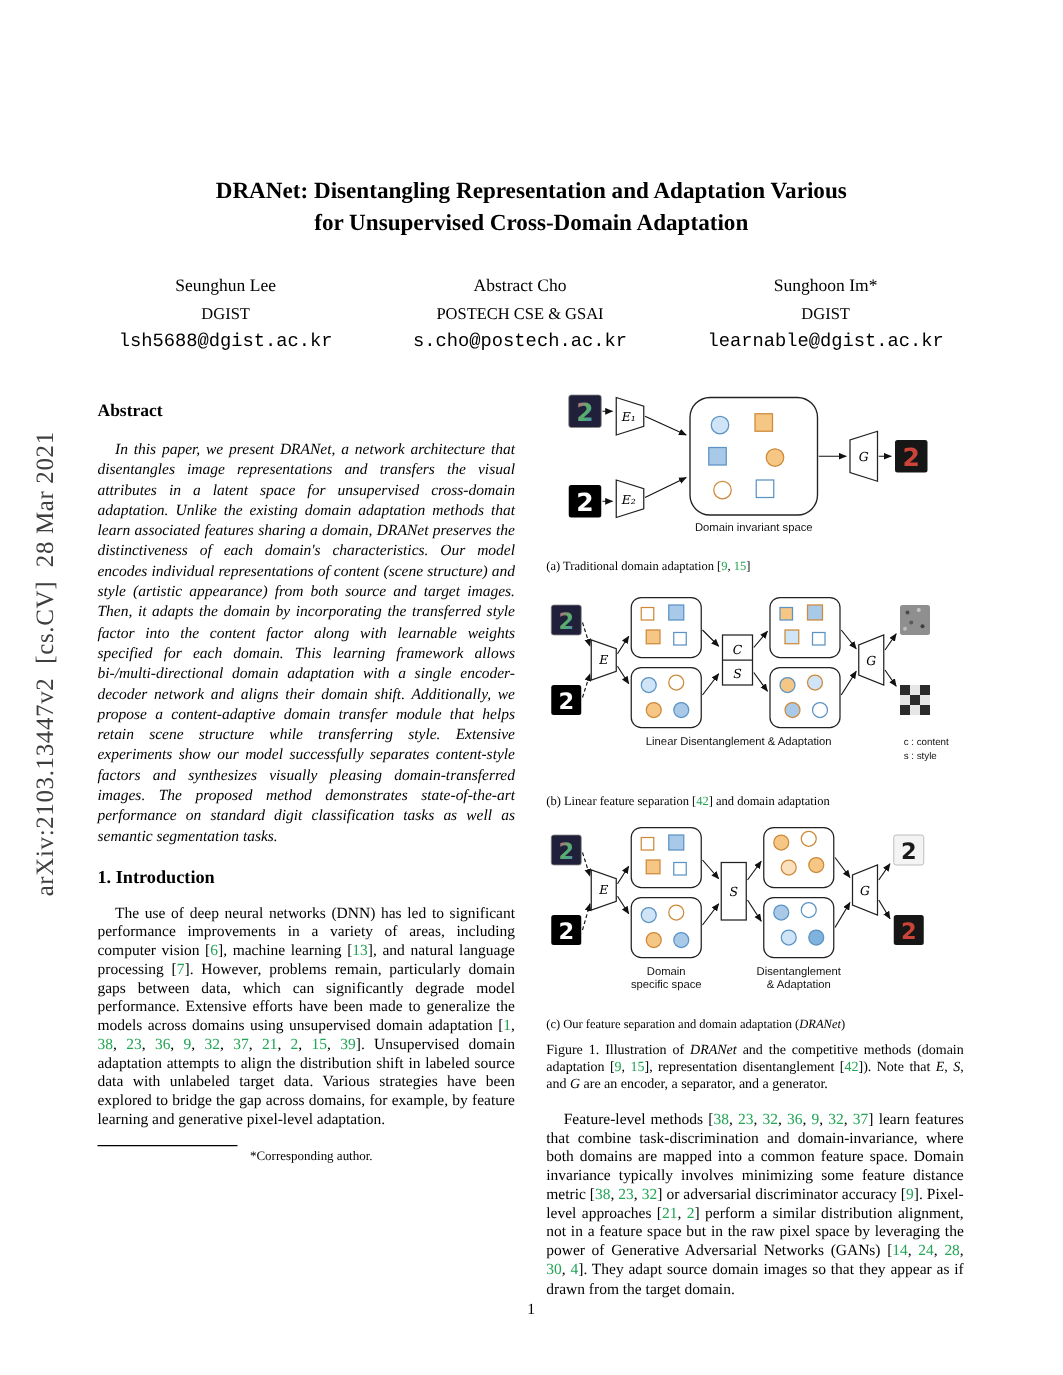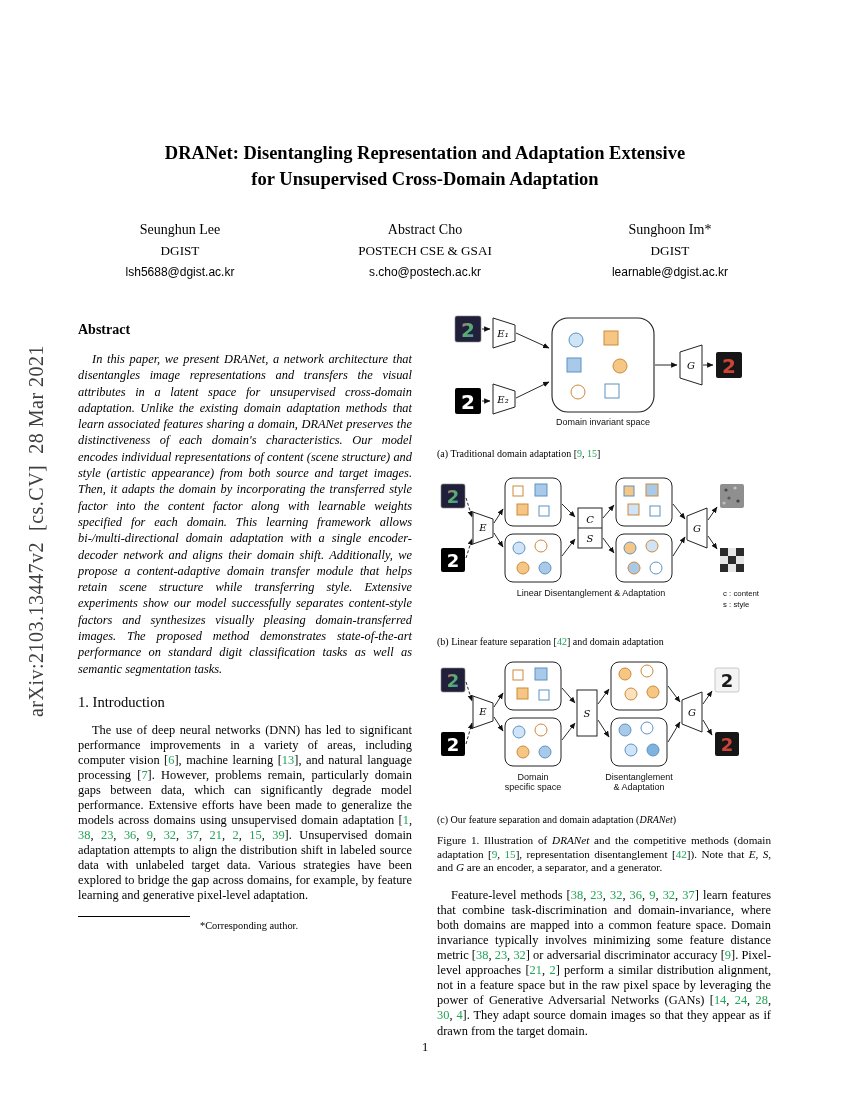--- a/index.html
+++ b/index.html
@@ -18,30 +18,30 @@
   .titleblock { position: absolute; top: 140px; left: 0; width: 850px; text-align: center; }
   .title { font-size: 18.5px; font-weight: bold; line-height: 26px; }
   .tline { display: block; }
   .authors {
     position: absolute; top: 222px; left: 95px; width: 660px;
     display: flex; justify-content: space-between;
   }
   .author { text-align: center; min-width: 170px; }
   .a-name { font-size: 14px; margin-bottom: 5px; }
   .a-affil { font-size: 13.2px; margin-bottom: 6px; }
-  .a-email { font-family: Liberation Sans, sans-serif; font-size: 12px; letter-spacing: 0; }
+  .a-email { font-family: Liberation Mono, monospace; font-size: 15px; letter-spacing: 0; }
   .col { position: absolute; text-align: justify; }
   .col-left  { left: 78px;  top: 322px; width: 334px; }
   .col-right { left: 437px; top: 310px; width: 334px; }
   .abs-heading { font-size: 14px; font-weight: bold; text-align: left; margin-bottom: 13px; }
   .abstract {
     font-style: italic; font-size: 12.4px; line-height: 16.3px;
     text-indent: 14px; text-align: justify;
   }
-  .sec-heading { font-size: 14.6px; font-weight: normal; text-align: left; margin-top: 17px; margin-bottom: 12px; }
+  .sec-heading { font-size: 14.6px; font-weight: bold; text-align: left; margin-top: 17px; margin-bottom: 12px; }
   .body-par { font-size: 12.4px; line-height: 15.05px; text-indent: 14px; text-align: justify; }
   .cite { color: #22a455; }
   .footnote-rule { width: 112px; border-top: 1px solid #000; margin-top: 12px; margin-bottom: 3px; }
   .footnote { font-size: 10.4px; text-align: center; text-indent: 8px; }
   figure { margin: 0; }
   svg.panel { display: block; margin: 0 auto; }
   .subcap { font-size: 10px; text-align: left; margin: 18px 0 9px 0; }
   .figcap { font-size: 11.2px; line-height: 13.7px; text-align: justify; margin-top: 4px; margin-bottom: 13px; }
   .figlabel { font-family: "Liberation Sans", sans-serif; font-size: 9px; fill: #111; }
   .figlabel-sm { font-family: "Liberation Sans", sans-serif; font-size: 7.8px; fill: #111; }
@@ -51,21 +51,21 @@
 </style>
 </head>
 <body>
 
 <div class="page">
 
   <div class="watermark">arXiv:2103.13447v2  [cs.CV]  28 Mar 2021</div>
 
   <header class="titleblock">
     <h1 class="title">
-      <span class="tline">DRANet: Disentangling Representation and Adaptation Extensive</span>
+      <span class="tline">DRANet: Disentangling Representation and Adaptation Various</span>
       <span class="tline">for Unsupervised Cross-Domain Adaptation</span>
     </h1>
   </header>
 
   <div class="authors">
     <div class="author">
       <div class="a-name">Seunghun Lee</div>
       <div class="a-affil">DGIST</div>
       <div class="a-email">lsh5688@dgist.ac.kr</div>
     </div>

